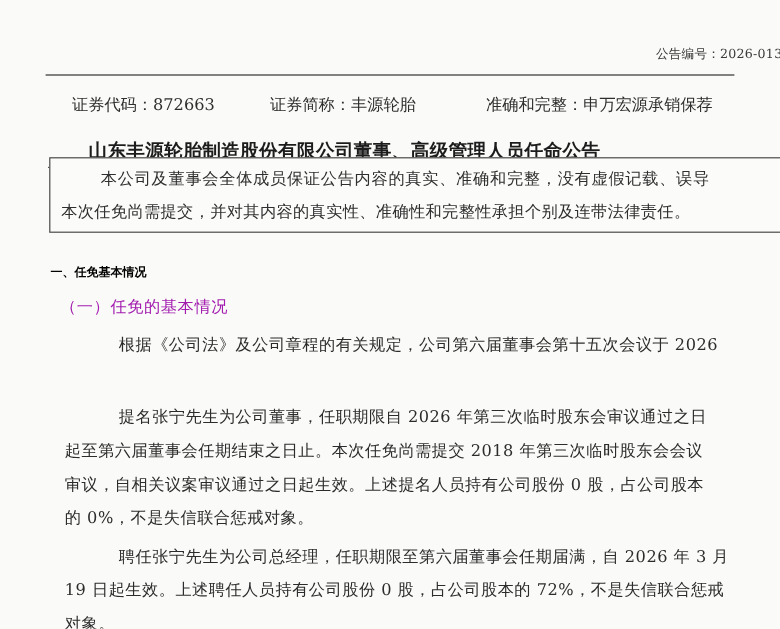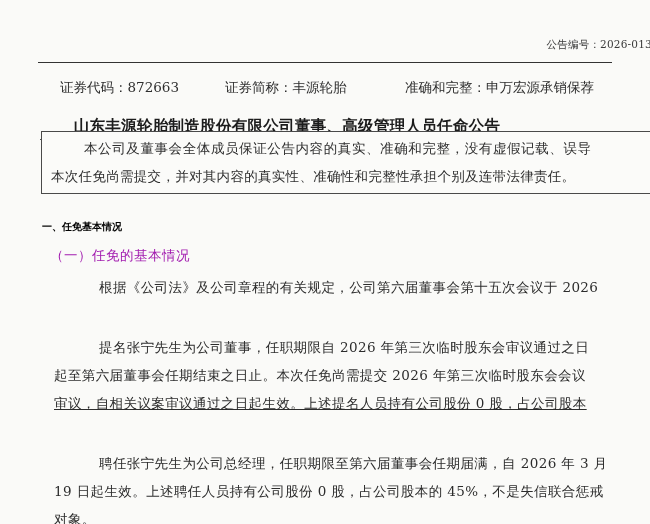--- a/index.html
+++ b/index.html
@@ -157,21 +157,22 @@
     <div class="statement-line l1">本公司及董事会全体成员保证公告内容的真实、准确和完整，没有虚假记载、误导</div>
     <div class="statement-line l2">本次任免尚需提交，并对其内容的真实性、准确性和完整性承担个别及连带法律责任。</div>
   </div>
 
   <div class="section-h1">一、任免基本情况</div>
   <div class="section-h2">（一）任免的基本情况</div>
 
   <div class="para-line indent" style="top:279px;">根据《公司法》及公司章程的有关规定，公司第六届董事会第十五次会议于 2026</div>
 
   <div class="para-line indent" style="top:339px;">提名张宁先生为公司董事，任职期限自 2026 年第三次临时股东会审议通过之日</div>
-  <div class="para-line" style="top:367px;">起至第六届董事会任期结束之日止。本次任免尚需提交 2026 年第三次临时股东会会议</div>
-  <div class="para-line" style="top:395px;text-decoration:underline;">审议，自相关议案审议通过之日起生效。上述提名人员持有公司股份 0 股，占公司股本</div>
+  <div class="para-line" style="top:367px;">起至第六届董事会任期结束之日止。本次任免尚需提交 2018 年第三次临时股东会会议</div>
+  <div class="para-line" style="top:395px;">审议，自相关议案审议通过之日起生效。上述提名人员持有公司股份 0 股，占公司股本</div>
+  <div class="para-line" style="top:423px;">的 0%，不是失信联合惩戒对象。</div>
 
   <div class="para-line indent" style="top:455px;">聘任张宁先生为公司总经理，任职期限至第六届董事会任期届满，自 2026 年 3 月</div>
-  <div class="para-line" style="top:483px;">19 日起生效。上述聘任人员持有公司股份 0 股，占公司股本的 45%，不是失信联合惩戒</div>
+  <div class="para-line" style="top:483px;">19 日起生效。上述聘任人员持有公司股份 0 股，占公司股本的 72%，不是失信联合惩戒</div>
   <div class="para-line" style="top:511px;">对象。</div>
 
 
 </div>
 
 </body></html>

